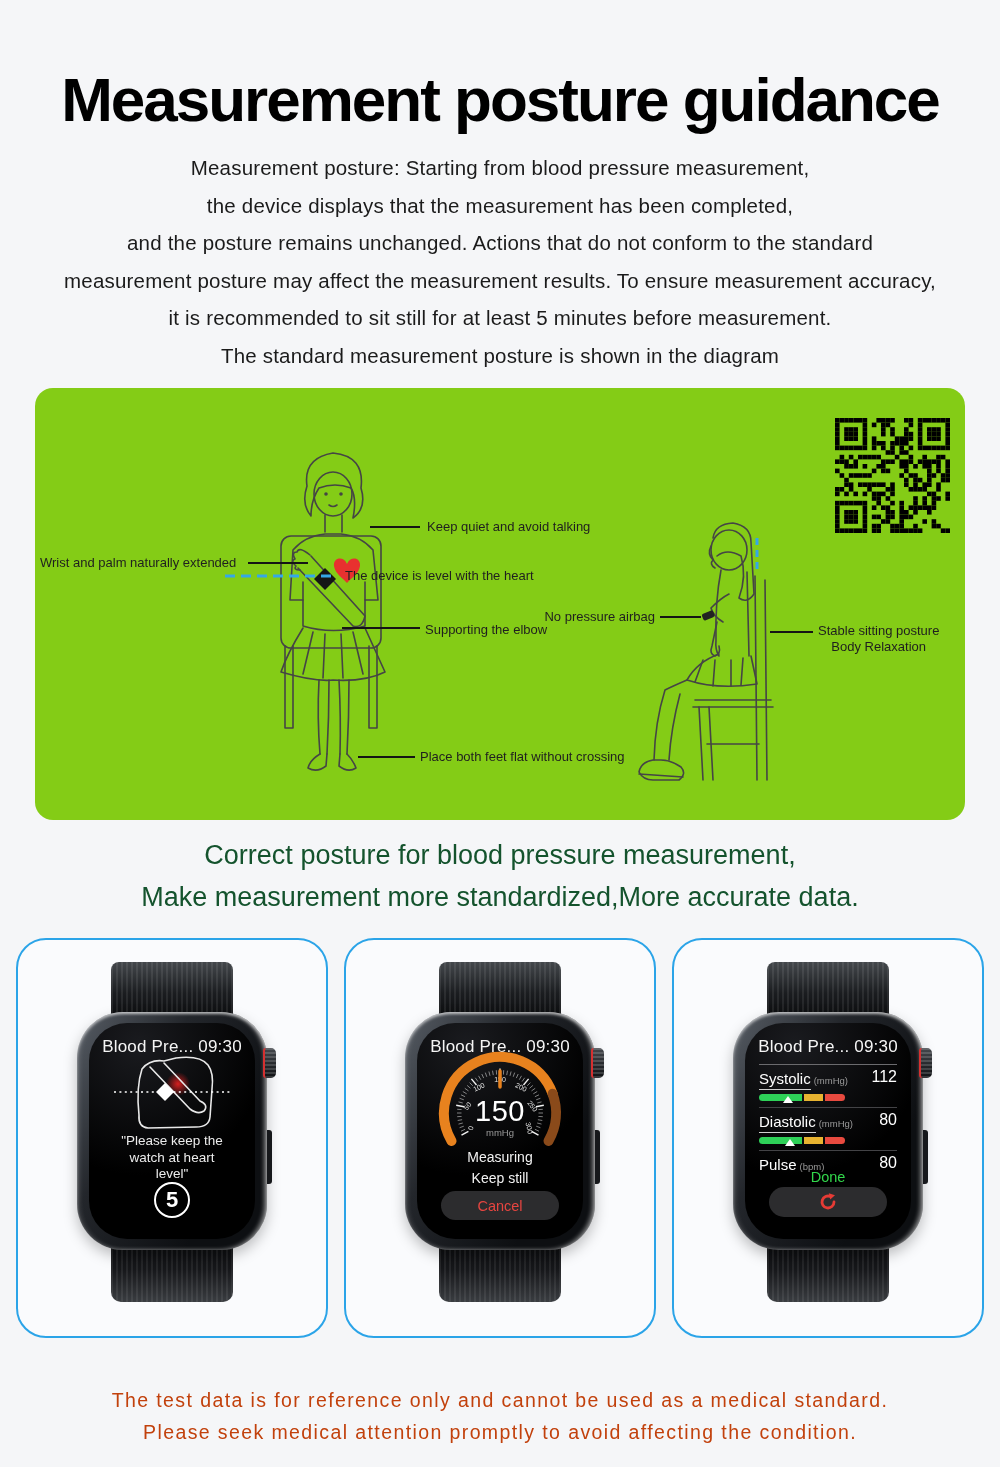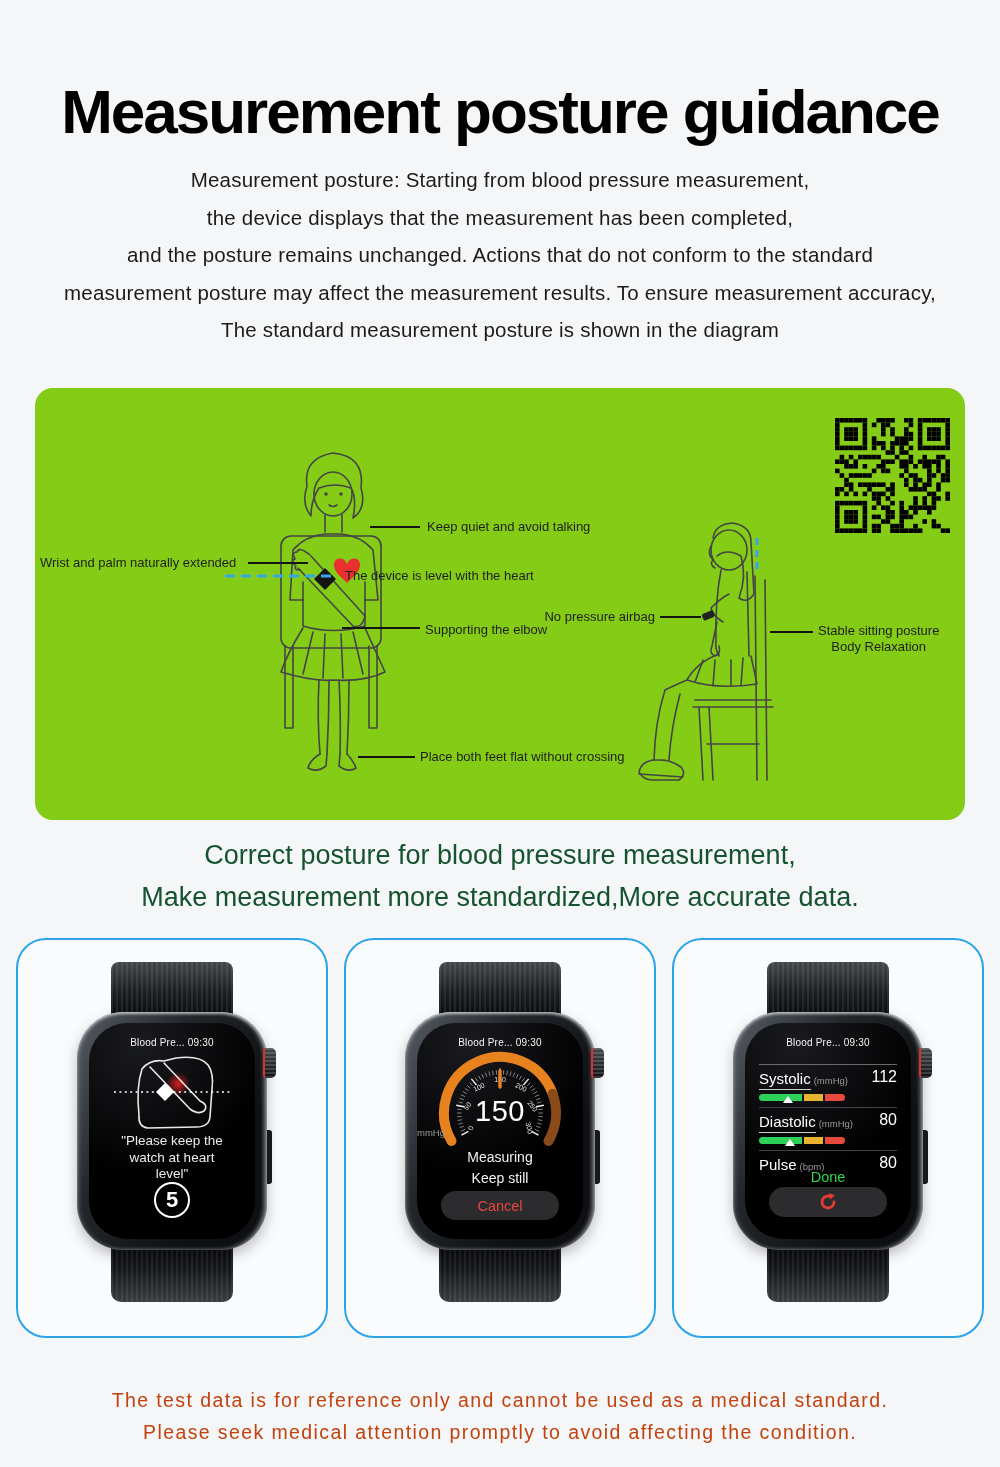--- a/index.html
+++ b/index.html
@@ -1,19 +1,19 @@
 <!DOCTYPE html>
 <html><head>
 <meta charset="utf-8">
 <style>
   html,body{margin:0;padding:0;background:#e8e9ec;}
   .page{position:relative;width:1000px;height:1467px;background:#f5f6f8;overflow:hidden;
         font-family:"Liberation Sans",sans-serif;color:#1c1c1c;margin:0 auto;}
   
-  .title{margin:12px;padding-top:64px;text-align:center;font-size:62px;font-weight:800;
+  .title{margin:0;padding-top:64px;text-align:center;font-size:62px;font-weight:800;
          letter-spacing:-2px;color:#000;}
   .intro{margin-top:14px;text-align:center;font-size:20.5px;line-height:37.5px;
          letter-spacing:.2px;color:#1b1b1b;}
   .subheading{position:absolute;top:834px;left:0;width:100%;text-align:center;
               font-size:27px;line-height:42px;font-weight:400;color:#14532d;}
   .footer{position:absolute;top:1384px;left:0;width:100%;text-align:center;
           font-size:19.5px;line-height:32px;letter-spacing:1.4px;color:#c2410c;}
   
   .panel{position:absolute;left:35px;top:388px;width:930px;height:432px;background:#84cc16;
          border-radius:18px;}
@@ -38,35 +38,35 @@
                     inset 3px 0 4px rgba(255,255,255,.12),0 6px 14px rgba(0,0,0,.25);}
   .screen{position:absolute;left:12px;top:11px;width:166px;height:216px;border-radius:38px;
           overflow:hidden;background:radial-gradient(140% 110% at 30% 10%,#1a1b1f 0%,#000 55%);
           color:#f2f2f2;}
   .crown{position:absolute;right:-9px;top:36px;width:11px;height:30px;z-index:3;
          border-radius:3px 5px 5px 3px;border-left:2px solid #d73030;
          background:repeating-linear-gradient(0deg,rgba(255,255,255,.16) 0 2px,rgba(0,0,0,0) 2px 4px),
                     linear-gradient(180deg,#45484d,#0e1013);}
   .sidebtn{position:absolute;right:-5px;top:118px;width:5px;height:54px;background:#16181b;
            border-radius:0 3px 3px 0;z-index:1;}
-  .shead{position:absolute;top:14px;left:0;width:100%;text-align:center;font-size:10px;
+  .shead{position:absolute;top:14px;left:0;width:100%;text-align:center;font-size:17px;
          font-weight:500;letter-spacing:.2px;color:#f5f5f5;}
   
   .illu{position:absolute;left:23px;top:30px;}
   .quote{position:absolute;top:110px;left:0;width:100%;text-align:center;font-size:13.5px;
          line-height:16.5px;color:#ececec;}
   .ring{position:absolute;left:50%;top:159px;transform:translateX(-50%);width:36px;height:36px;
         border:2.5px solid #fff;border-radius:50%;display:flex;align-items:center;
         justify-content:center;font-size:22px;font-weight:600;color:#fff;box-sizing:border-box;}
   
   .gauge{position:absolute;left:8px;top:26px;}
   .glab{font-size:7px;fill:#e2e2e2;}
   .gval{position:absolute;top:72px;left:0;width:100%;text-align:center;font-size:29px;
         font-weight:300;letter-spacing:.5px;color:#fff;}
-  .gunit{position:absolute;top:104px;left:0;width:100%;text-align:left;font-size:9.5px;color:#9b9b9b;}
+  .gunit{position:absolute;top:104px;left:0;width:100%;text-align:center;font-size:9.5px;color:#9b9b9b;}
   .gstat1{position:absolute;top:126px;left:0;width:100%;text-align:center;font-size:14px;}
   .gstat2{position:absolute;top:147px;left:0;width:100%;text-align:center;font-size:14px;}
   .cancel{position:absolute;top:168px;left:50%;transform:translateX(-50%);width:118px;height:29px;
           background:#2c2c2e;border-radius:15px;border:none;display:flex;align-items:center;
           justify-content:center;font-size:14.5px;color:#e64540;font-family:inherit;}
   
   .rows{position:absolute;left:14px;right:14px;top:36px;}
   .w3row{position:relative;border-top:1px solid #434346;padding-top:5px;margin-top:5px;min-height:32px;}
   .w3row:first-child{border-top-color:#6b6b6e;}
   .w3lbl{display:inline-block;font-size:15px;color:#fff;border-bottom:1.5px solid #cfcfcf;
@@ -91,20 +91,21 @@
 
 <div class="page">
 
   <h1 class="title">Measurement posture guidance</h1>
 
   <div class="intro">
     <div>Measurement posture: Starting from blood pressure measurement,</div>
     <div>the device displays that the measurement has been completed,</div>
     <div>and the posture remains unchanged. Actions that do not conform to the standard</div>
     <div>measurement posture may affect the measurement results. To ensure measurement accuracy,</div>
+    <div>it is recommended to sit still for at least 5 minutes before measurement.</div>
     <div>The standard measurement posture is shown in the diagram</div>
   </div>
 
   <div class="panel">
     <svg class="art" width="930" height="432" viewBox="0 0 930 432">
 
       <g fill="none" stroke="#454545" stroke-width="1.6" stroke-linecap="round" stroke-linejoin="round">
 
         <rect x="246" y="148" width="100" height="112" rx="10"></rect>
         <path d="M250,258 L250,340 M258,258 L258,340 M250,340 L258,340"></path>

